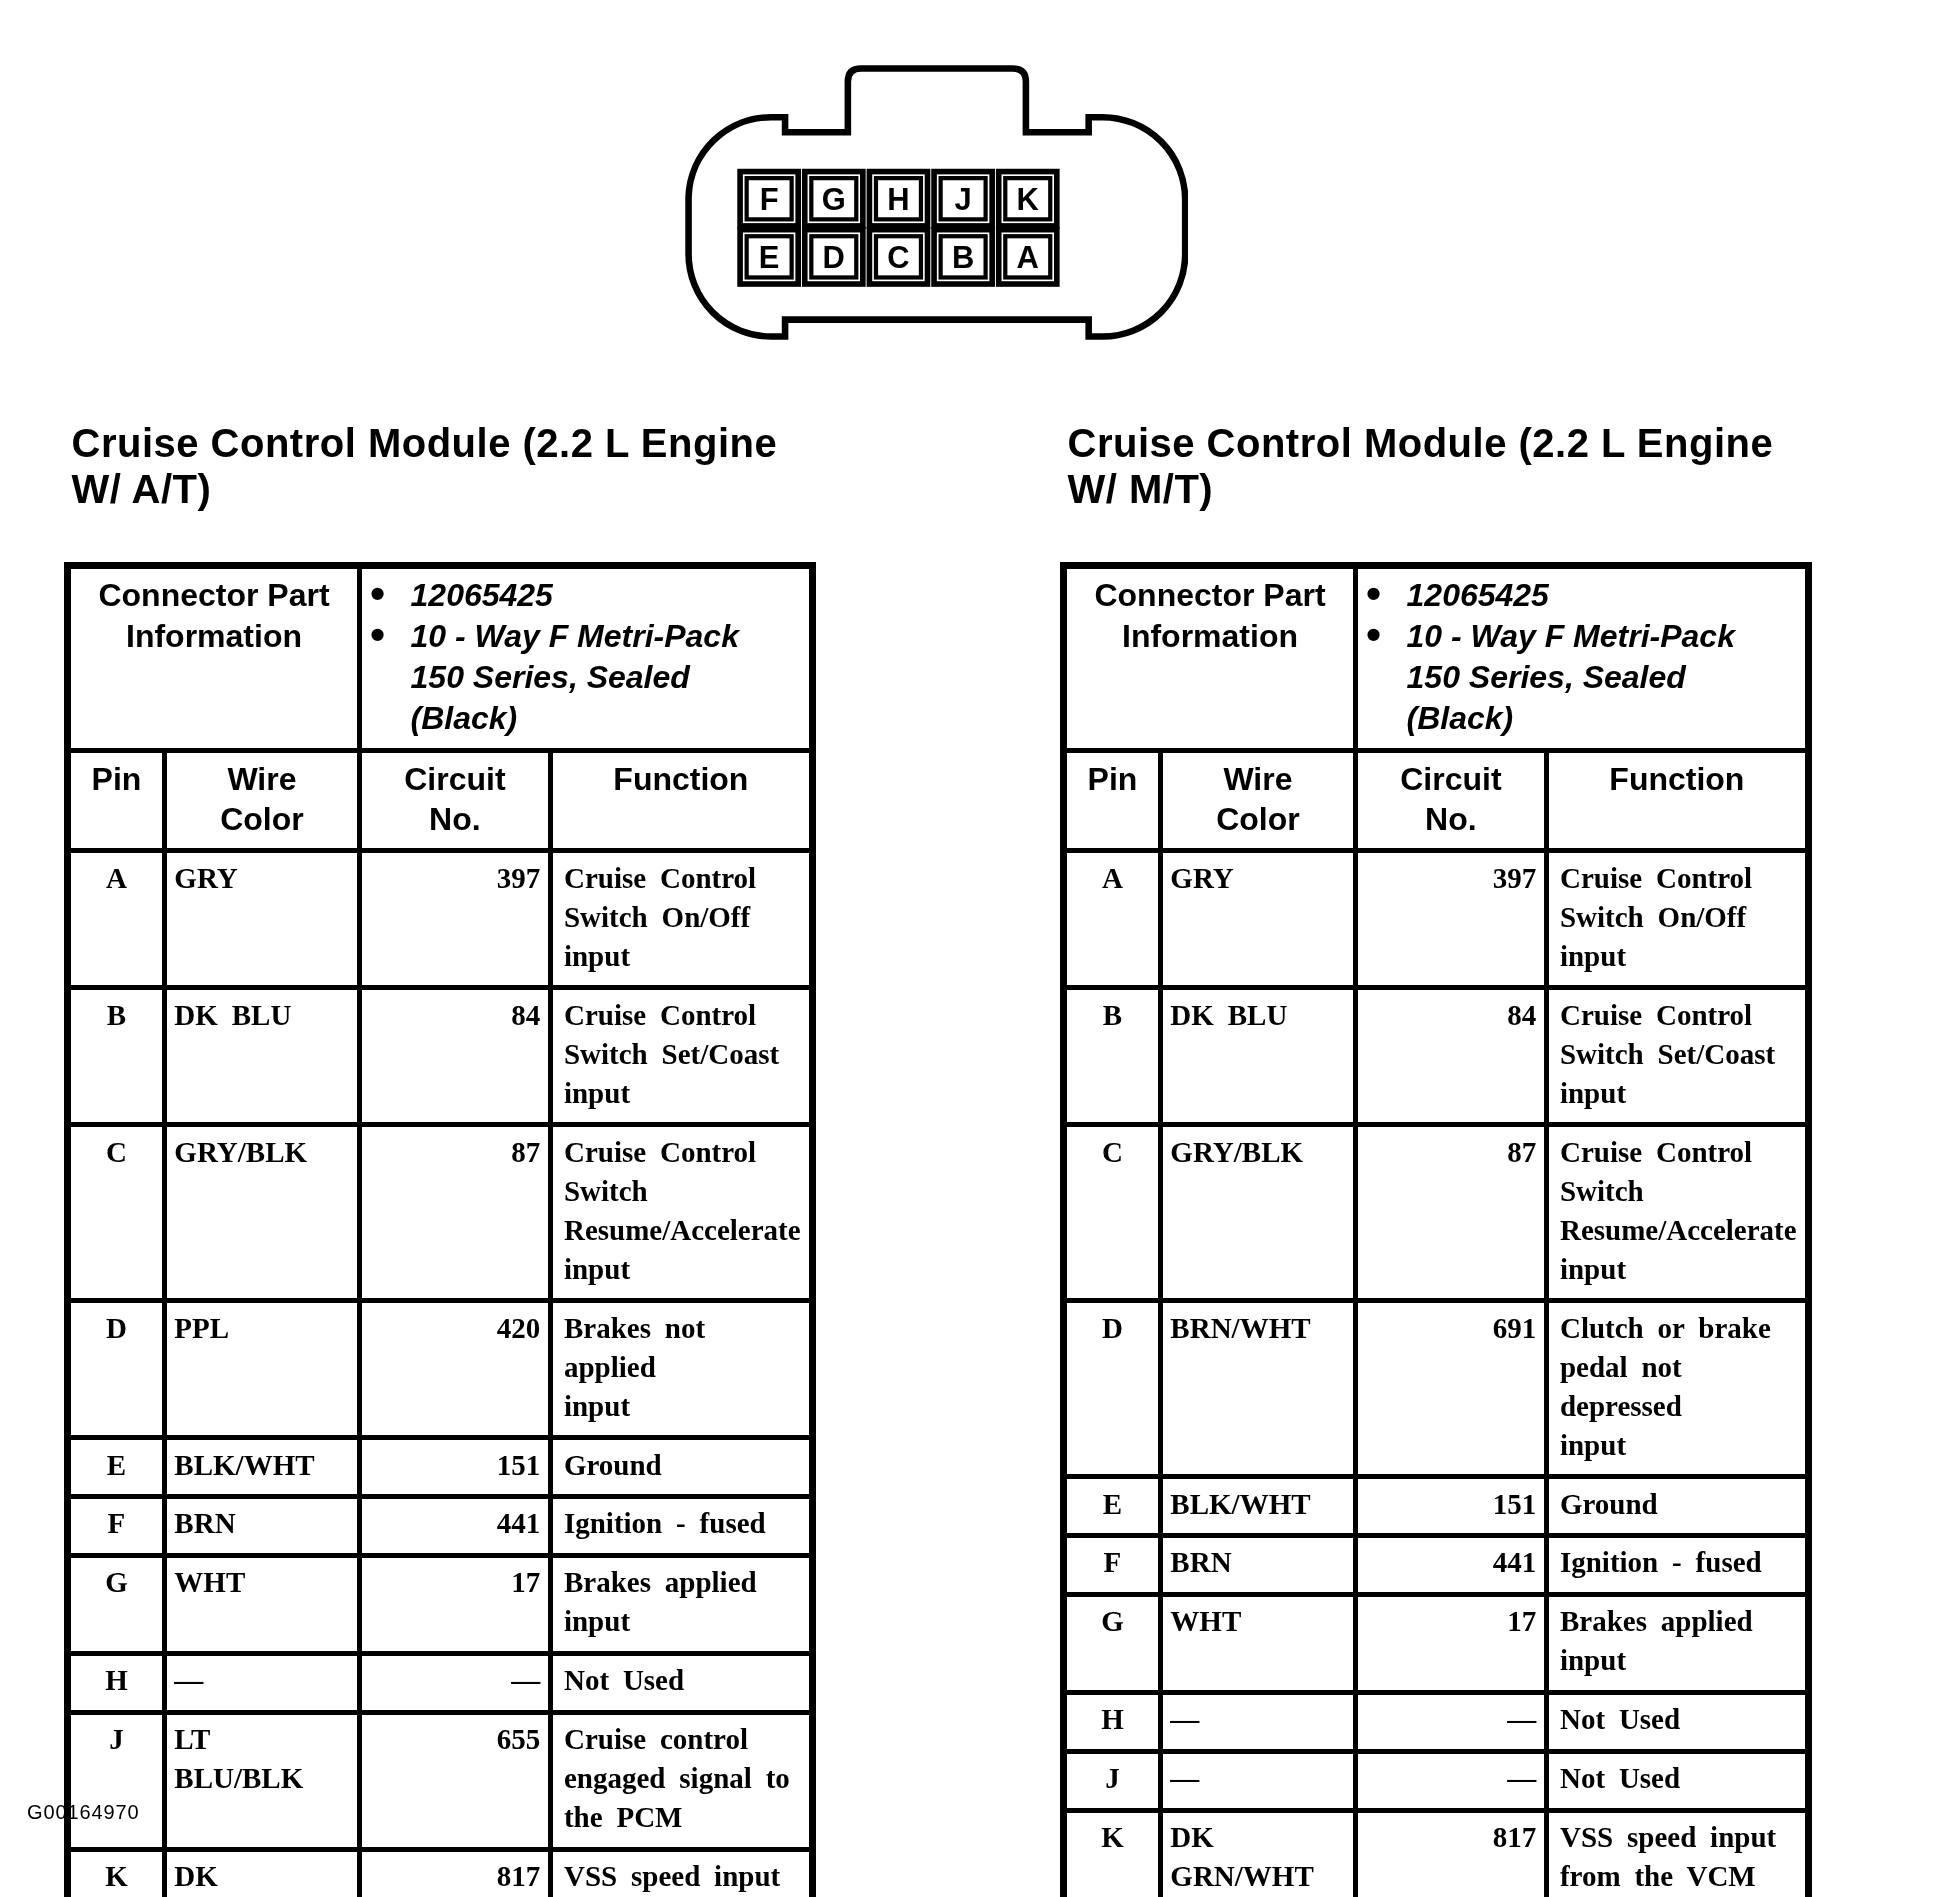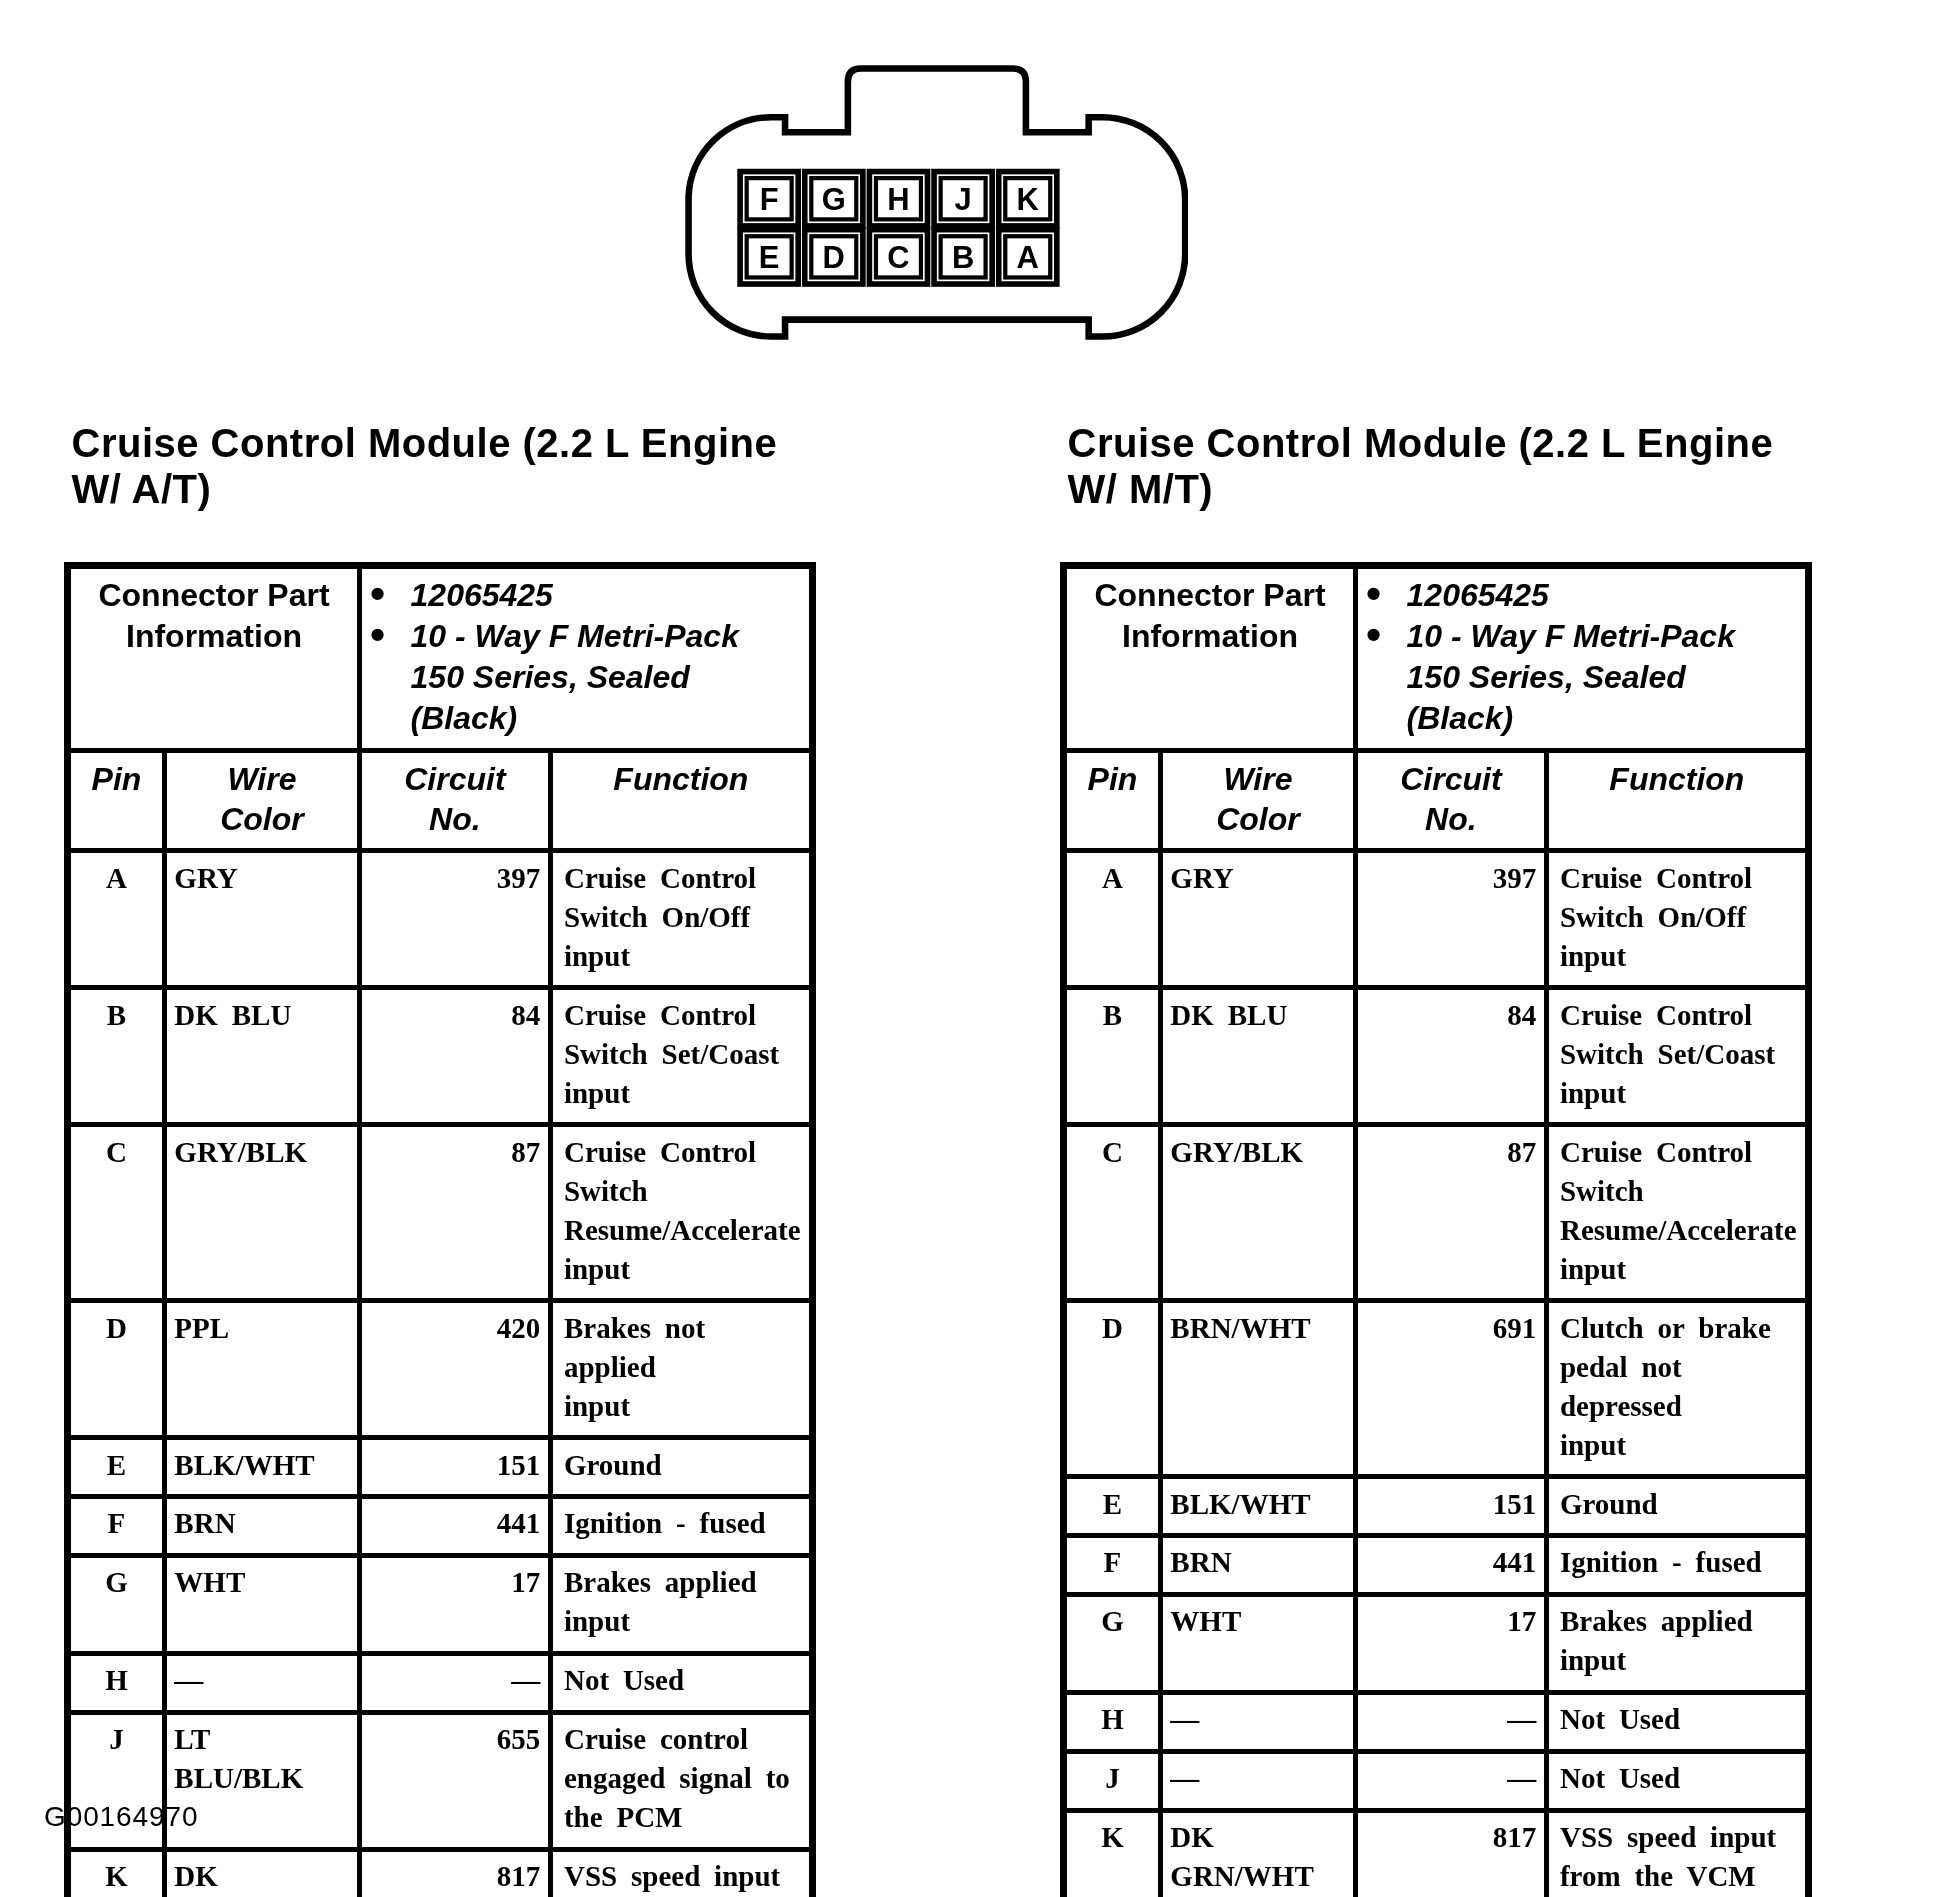--- a/index.html
+++ b/index.html
@@ -57,40 +57,40 @@
     text-align:left;
   }
   .bullet-item::before {
     content:"\2022";
     position:absolute; left:0; top:-1.9px;
     font-size:43px; line-height:41px;
   }
 
   th.col-header {
     font-size:32px; font-weight:bold; line-height:40px;
-    text-align:center; white-space:pre-line; padding-top:7.5px;font-style:italic;
+    text-align:center; white-space:pre-line; padding-top:7.5px;
   }
 
   td.cell {
     font-family:"Liberation Serif", serif;
     font-weight:bold;
     font-size:29px;
     line-height:39px;
     word-spacing:6.6px;
     white-space:pre-line;
   }
   td.cell.pin      { text-align:center; }
   td.cell.wire     { text-align:left; }
   td.cell.circuit  { text-align:right; }
   td.cell.function { text-align:left; padding-left:11.2px; padding-right:5.6px; }
 
   .figure-id {
     position:absolute;
-    left:44px; top:1801px;
-    font-size:28px;
+    left:27px; top:1801px;
+    font-size:20px;
     letter-spacing:0.9px;
   }
 
   
   .pin-outer { fill:#fff; stroke:#000; stroke-width:6; }
   .pin-inner { fill:#fff; stroke:#000; stroke-width:4.5; }
   .pin-letter {
     font-family:"Liberation Sans", sans-serif;
     font-weight:bold; font-size:33px;
     text-anchor:middle; dominant-baseline:central;

